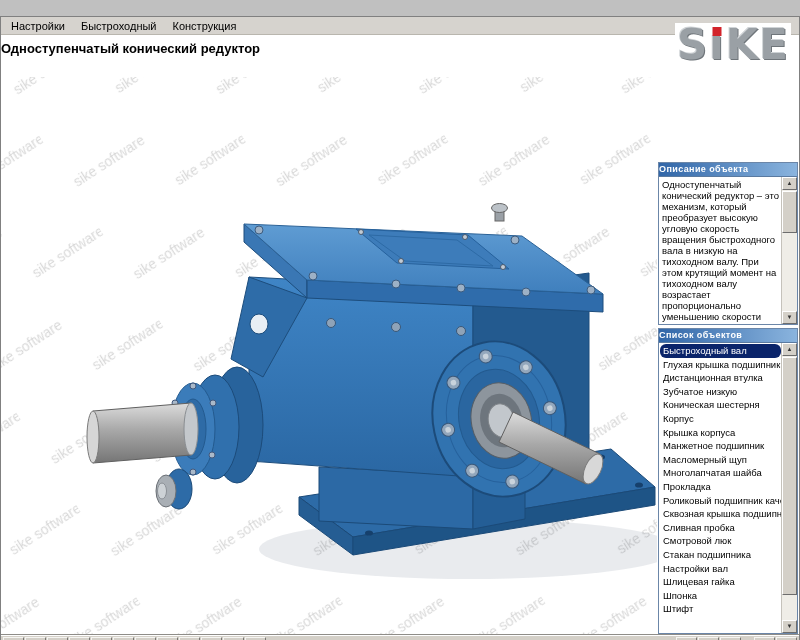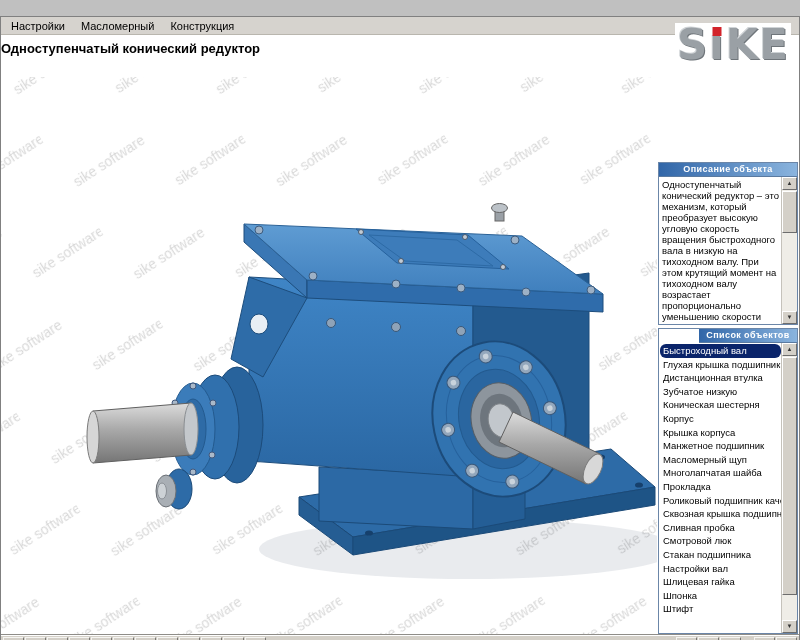--- a/index.html
+++ b/index.html
@@ -23,23 +23,23 @@
   .logo .dot{position:absolute;top:4px;left:50%;transform:translateX(-50%);
              width:9px;height:9px;background:#d2232a;}
 
   
   .viewport{position:absolute;top:60px;left:0;width:656px;height:560px;overflow:hidden;}
   .viewport svg{display:block;}
 
   
   .panel{position:absolute;background:#fff;border:1px solid #6b86a8;box-sizing:border-box;}
   .desc-panel{left:657px;top:145px;width:140px;height:163px;}
-  .list-panel{left:657px;top:311px;width:140px;height:306px;padding-left:40px;}
+  .list-panel{left:657px;top:311px;width:140px;height:306px;}
   .panel-header{height:13px;line-height:13px;font-size:9px;font-weight:bold;color:#fff;
-                text-align:center;letter-spacing:.4px;
+                text-align:left;letter-spacing:.4px;
                 background:linear-gradient(to right,#3166a8,#8ab4de);
                 border-bottom:1px solid #5a7aa0;white-space:nowrap;overflow:hidden;}
   .panel-body{position:absolute;top:14px;left:0;right:0;bottom:0;}
   .desc-text{position:absolute;top:2px;left:3px;right:17px;bottom:2px;
              font-size:9.5px;line-height:11px;color:#000;overflow:hidden;}
   .obj-list{margin:0;padding:0;list-style:none;position:absolute;top:1px;left:1px;right:16px;bottom:1px;
             overflow:hidden;font-size:9.5px;color:#000;}
   .obj-list li{height:13.6px;line-height:13.6px;padding-left:3px;white-space:nowrap;overflow:hidden;cursor:default;border-radius:6px;}
   .obj-list li.selected{background:#0a246a;color:#fff;}
 
@@ -70,21 +70,21 @@
   .tb-btn.gear{color:#4c4c4c;font-size:13px;margin-left:12px;}
   .tb-btn.close{color:#cf0f0f;font-weight:bold;font-size:12px;}
 </style>
 </head>
 <body>
 
 <div class="app">
 
   <div class="menubar">
     <span class="menu-item">Настройки</span>
-    <span class="menu-item">Масломерный</span>
+    <span class="menu-item">Быстроходный</span>
     <span class="menu-item">Конструкция</span>
   </div>
 
   <div class="page-title">Одноступенчатый конический редуктор</div>
   <div class="logo">
     <span class="lt">S</span>
     <span class="lt lt-i">
       <span class="dot"></span><span>ı</span>
     </span>
     <span class="lt">K</span>

